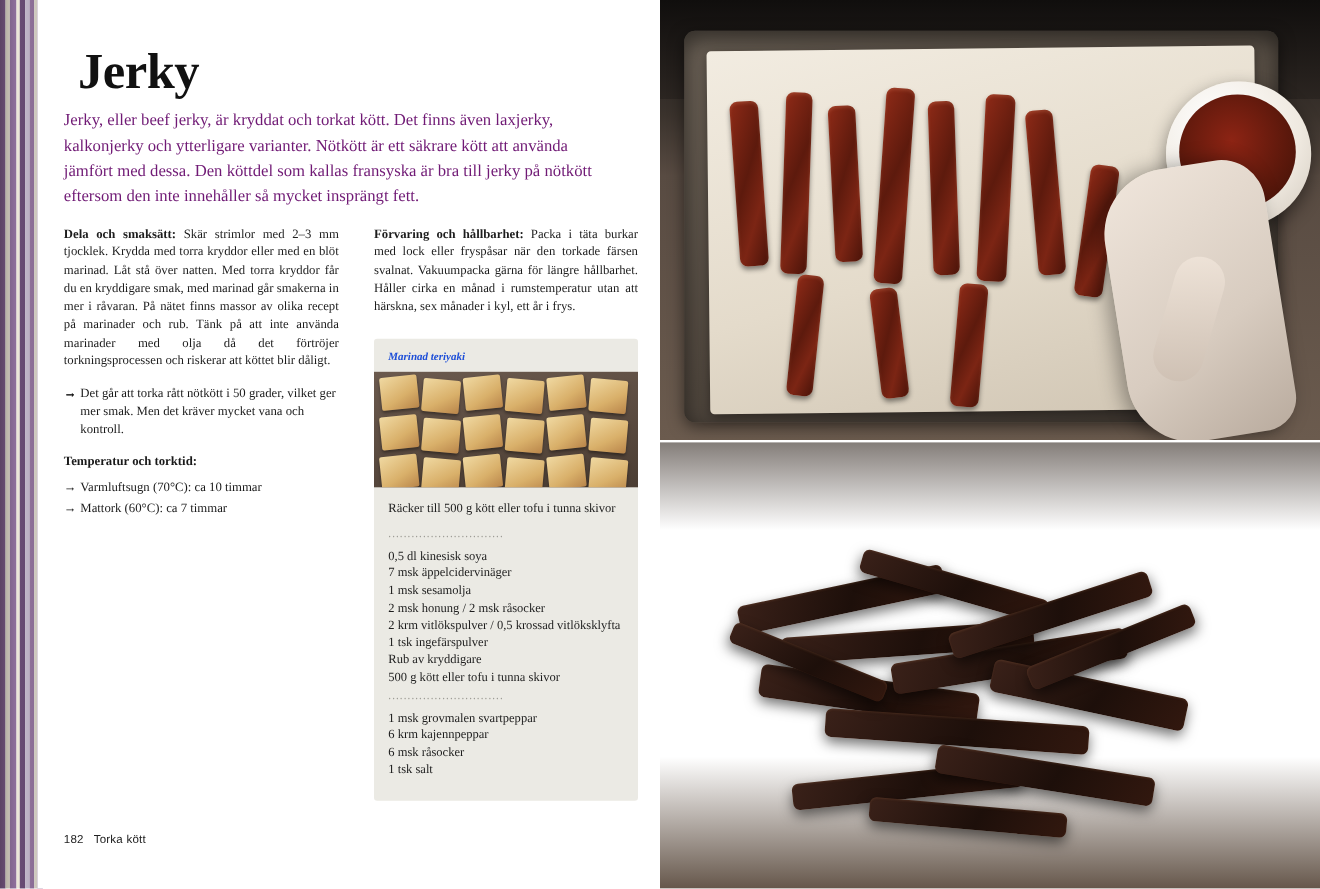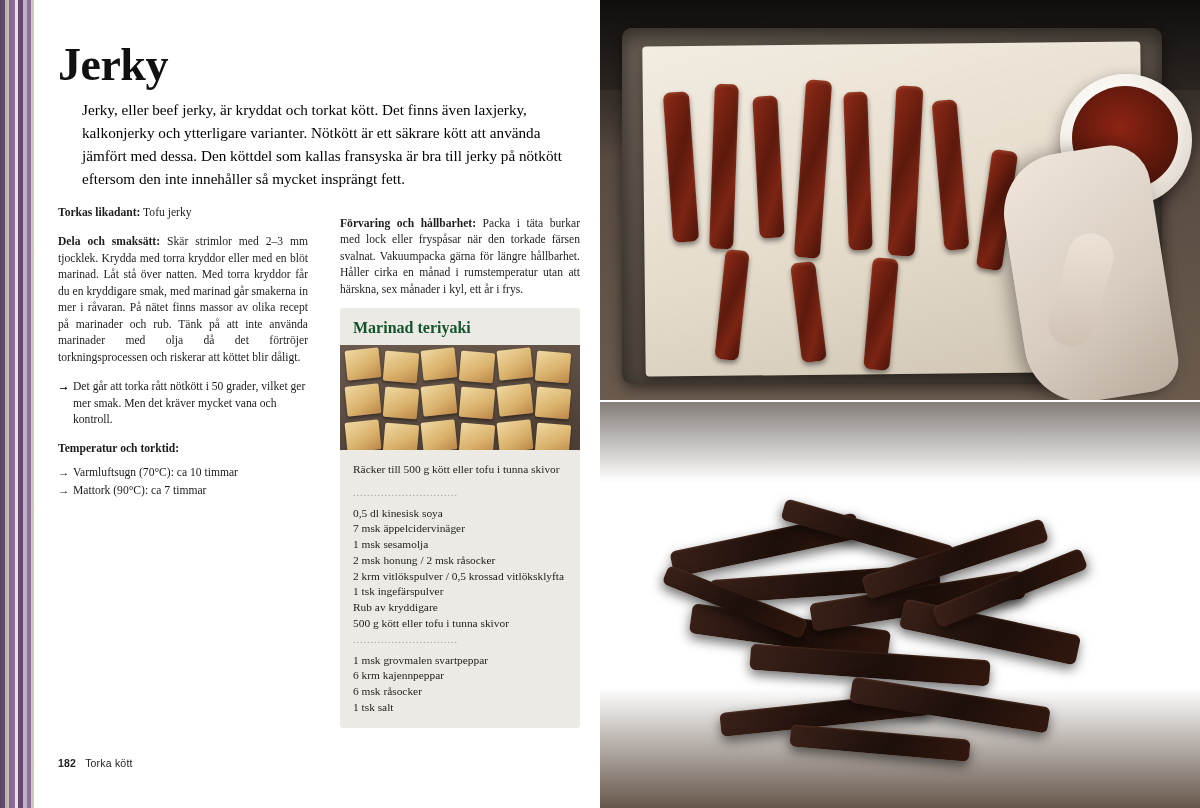--- a/index.html
+++ b/index.html
@@ -13,62 +13,62 @@
   #page { position:relative; width:1200px; height:808px; overflow:hidden; background:#fff; }
 
   
   .spine { position:absolute; left:0; top:0; width:34px; height:808px; }
   .spine .stripe { position:absolute; top:0; height:808px; }
 
   
   .page-left { position:absolute; left:34px; top:0; width:566px; height:808px; background:#fff; }
 
   .title {
-    position:absolute; left:24px; top:38px;
+    position:absolute; left:37px; top:38px;
     font-family:"Liberation Serif", serif;
     font-size:46px; font-weight:700; letter-spacing:-0.5px; color:#111;
   }
 
   .intro {
     position:absolute; left:24px; top:98px; width:480px;
-    font-size:15.2px; line-height:1.52; color:#000000;margin-left:24px;
+    font-size:15.2px; line-height:1.52; color:#701a75;
   }
 
   .col-left { position:absolute; left:24px; top:205px; width:250px; }
-  .col-right { position:absolute; left:306px; top:216px; width:240px; }
+  .col-right { position:absolute; left:306px; top:205px; width:240px; }
 
   .blk { margin-bottom:13px; font-size:11.6px; line-height:1.42; color:#1d1d1d; text-align:justify; }
   .blk b { font-weight:700; }
   .heading { font-size:11.6px; font-weight:700; margin-bottom:7px; line-height:1.4; }
 
   ul.arrows { list-style:none; margin:0 0 13px 0; padding:0; }
   ul.arrows li { position:relative; padding-left:15px; font-size:11.6px; line-height:1.42; margin-bottom:7px; }
   ul.arrows li .arrow { position:absolute; left:0; top:0; }
 
   ul.arrows.tight li { margin-bottom:2px; }
 
   
   .card {
     position:absolute; left:306px; top:308px; width:240px; height:420px;
     background:#ebeae4; border-radius:3px; overflow:hidden;
   }
   .card-title {
-    padding:11px 13px 8px 13px; font-size:16px; font-weight:700; color:#14532d;
+    padding:11px 13px 8px 13px; font-size:10px; font-weight:700; color:#1d4ed8;font-style:italic;
   }
   .card-photo { position:relative; width:100%; height:105px; overflow:hidden; background:#6a5a52; }
   .card-body { padding:12px 13px 10px 13px; font-size:11.4px; line-height:1.38; color:#1d1d1d; }
   .card-body .lead { margin-bottom:9px; }
   .dots { color:#9b9a93; letter-spacing:1px; font-size:10px; line-height:1.2; margin:2px 0 7px 0; overflow:hidden; white-space:nowrap; }
   .ingredient { line-height:1.38; }
 
   .folio {
     position:absolute; left:24px; top:757px;
     font-size:10.5px; font-family:"Liberation Sans", sans-serif; letter-spacing:0.2px; color:#222;
   }
-  .folio .num { font-weight:700; margin-right:9px; }
+  .folio .num { font-weight:400; margin-right:9px; }
 
   
   .photo-top { position:absolute; left:600px; top:0; width:600px; height:400px; overflow:hidden; }
   .photo-bot { position:absolute; left:600px; top:402px; width:600px; height:406px; overflow:hidden; }
 
   
   .oven-bg { position:absolute; inset:0; background:linear-gradient(180deg,#1d1a18 0%,#2a2522 14%,#3a322c 26%,#584b42 40%,#6b5b4e 100%); }
   .oven-dark { position:absolute; left:0; top:0; width:600px; height:90px; background:linear-gradient(180deg,#100e0d,#2b2521); }
   .tray {
     position:absolute; left:22px; top:28px; width:540px; height:356px;
@@ -147,40 +147,37 @@
     </div>
 
   <div class="page-left">
 
     <div class="title">Jerky</div>
 
     <div class="intro">Jerky, eller beef jerky, är kryddat och torkat kött. Det finns även laxjerky, kalkonjerky och ytterligare varianter. Nötkött är ett säkrare kött att använda jämfört med dessa. Den köttdel som kallas fransyska är bra till jerky på nötkött eftersom den inte innehåller så mycket insprängt fett.</div>
 
     <div class="col-left">
 
-      <div class="blk">
-        <b>Torkas likadant:</b><span> Tofu jerky</span>
-      </div>
 
       <div class="blk">
         <b>Dela och smaksätt:</b><span> Skär strimlor med 2–3 mm tjocklek. Krydda med torra kryddor eller med en blöt marinad. Låt stå över natten. Med torra kryddor får du en kryddigare smak, med marinad går smakerna in mer i råvaran. På nätet finns massor av olika recept på marinader och rub. Tänk på att inte använda marinader med olja då det förtröjer torkningsprocessen och riskerar att köttet blir dåligt.</span>
       </div>
 
 
       <ul class="arrows">
         <li><span class="arrow">→</span></li>
         <li><span class="arrow">→</span></li>
         <li><span class="arrow">→</span><span>Det går att torka rått nötkött i 50 grader, vilket ger mer smak. Men det kräver mycket vana och kontroll.</span></li>
       </ul>
 
       <div class="heading" style="margin-top:0;">Temperatur och torktid:</div>
 
       <ul class="arrows tight">
         <li><span class="arrow">→</span><span>Varmluftsugn (70°C): ca 10 timmar</span></li>
-        <li><span class="arrow">→</span><span>Mattork (90°C): ca 7 timmar</span></li>
+        <li><span class="arrow">→</span><span>Mattork (60°C): ca 7 timmar</span></li>
       </ul>
 
     </div>
 
     <div class="col-right">
       <div class="blk">
         <b>Förvaring och hållbarhet:</b><span> Packa i täta burkar med lock eller fryspåsar när den torkade färsen svalnat. Vakuumpacka gärna för längre hållbarhet. Håller cirka en månad i rumstemperatur utan att härskna, sex månader i kyl, ett år i frys.</span>
       </div>
     </div>
 

